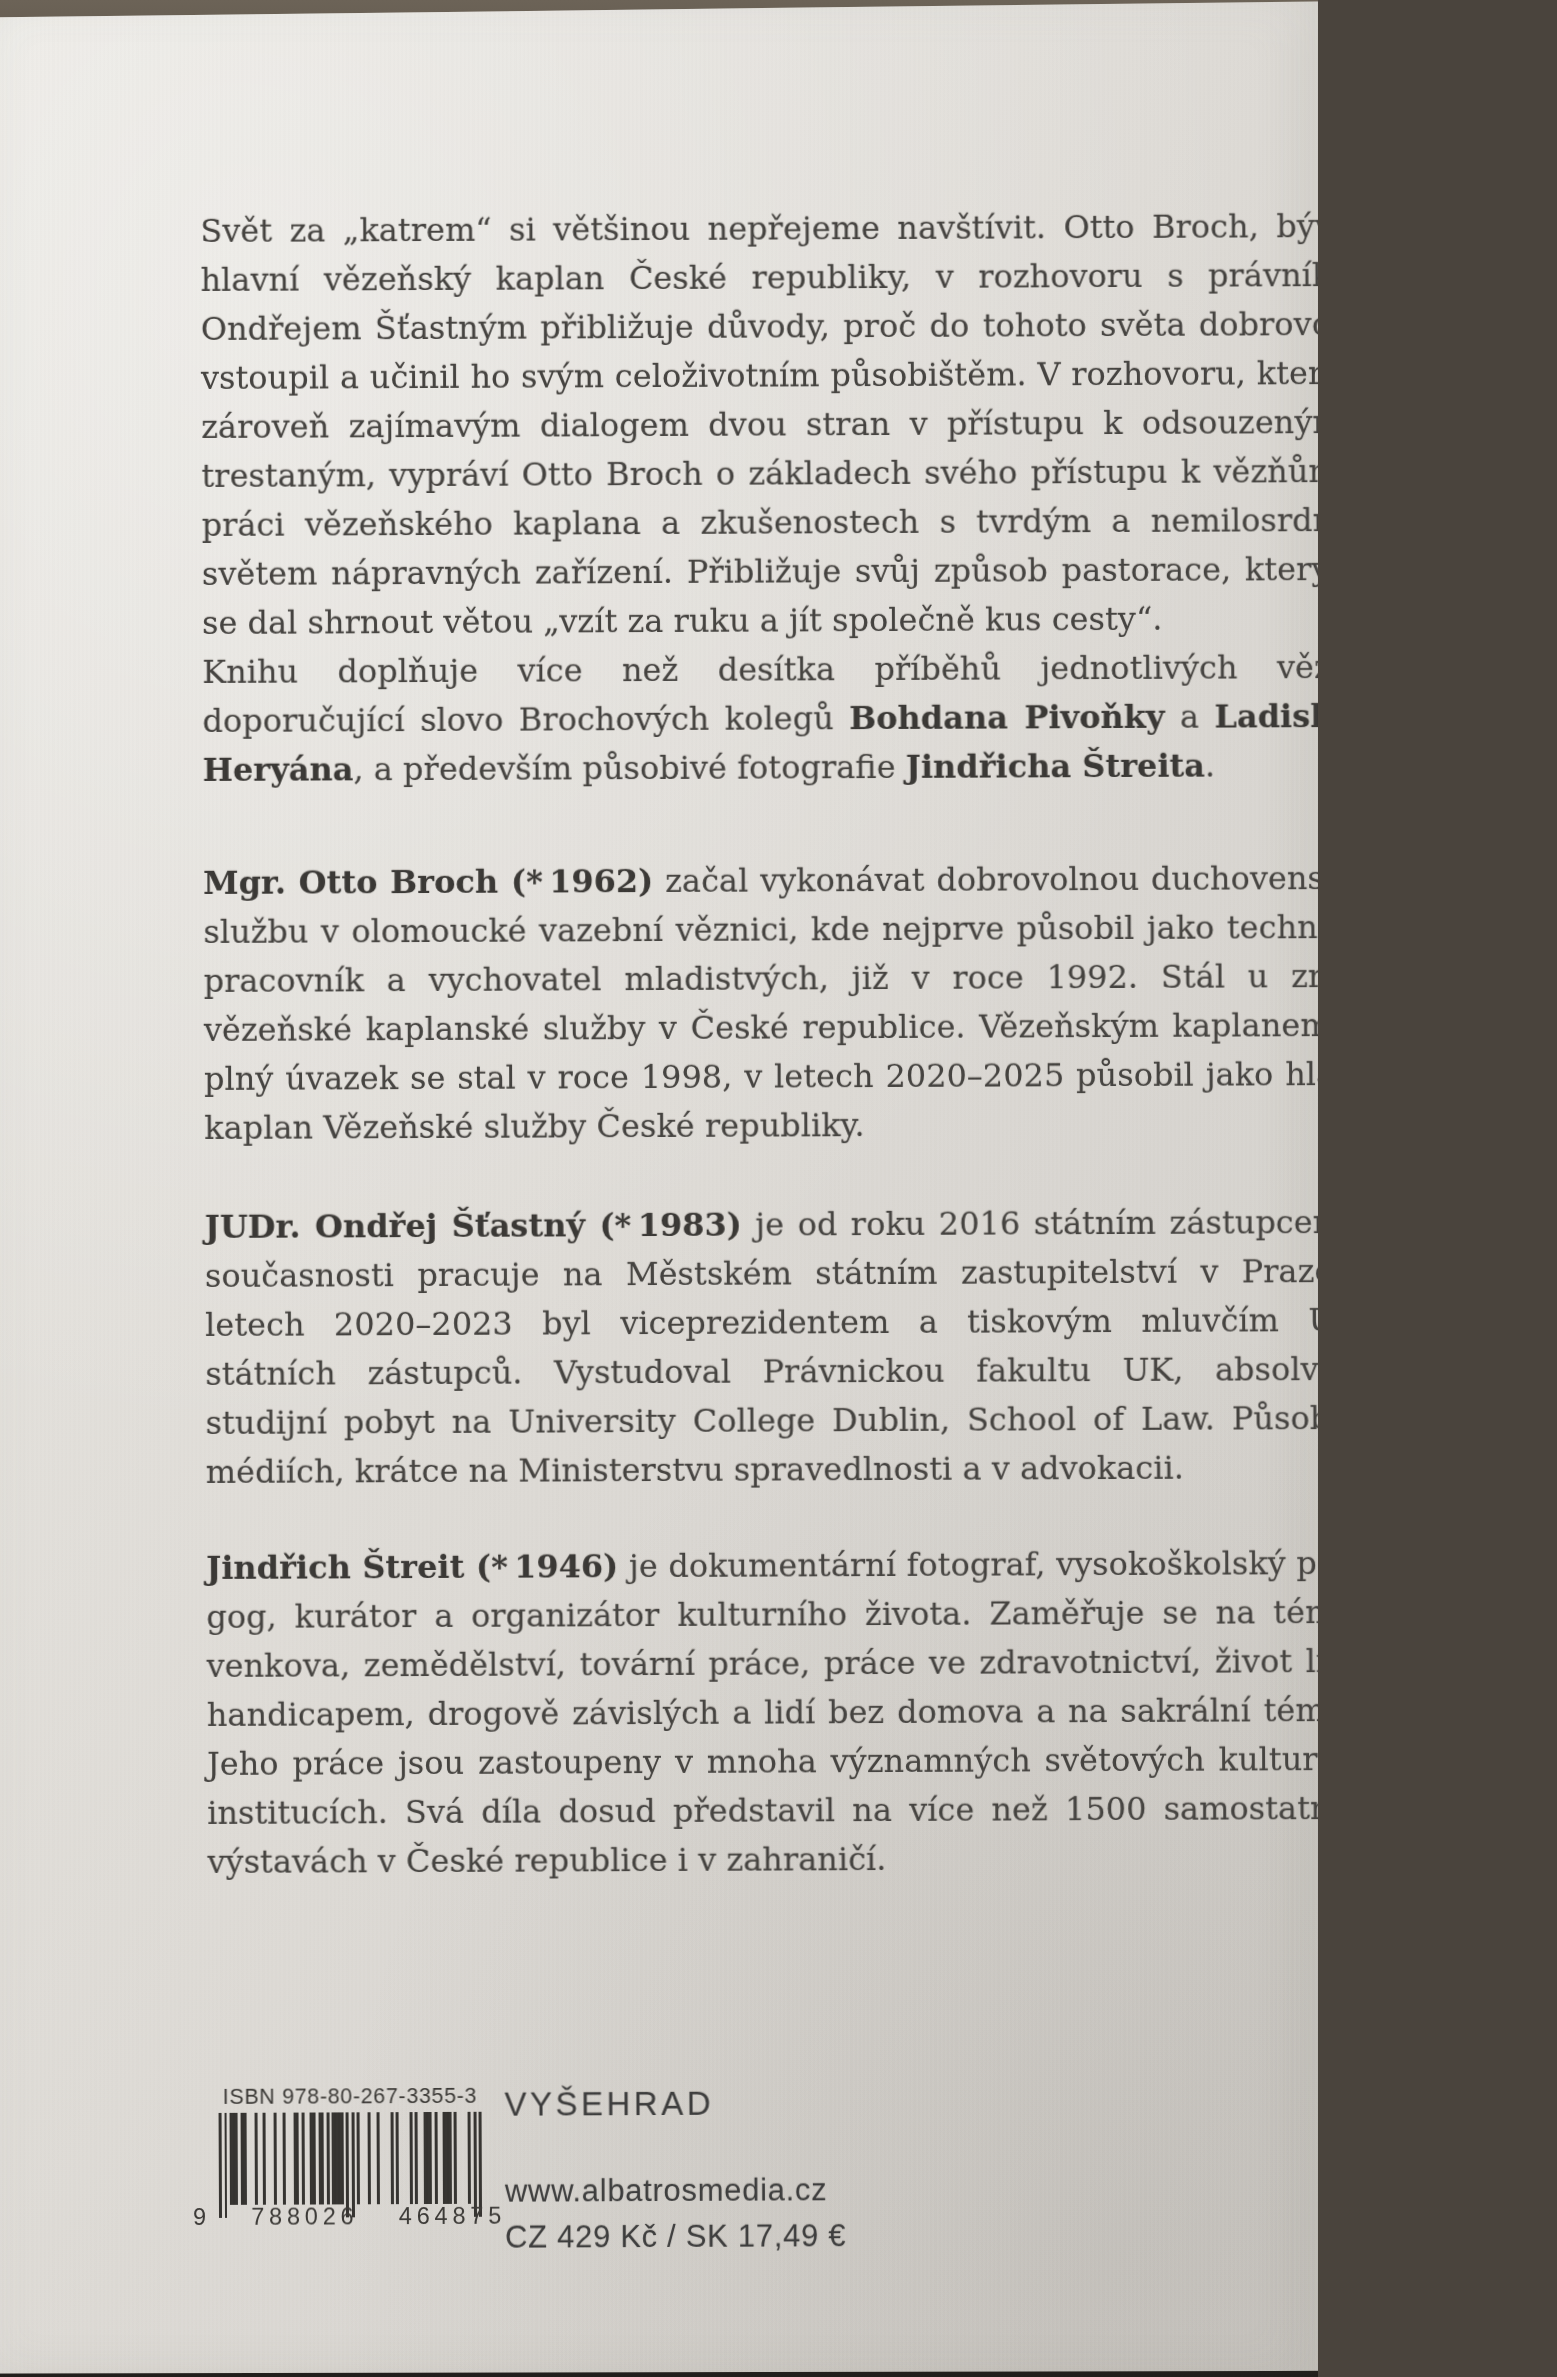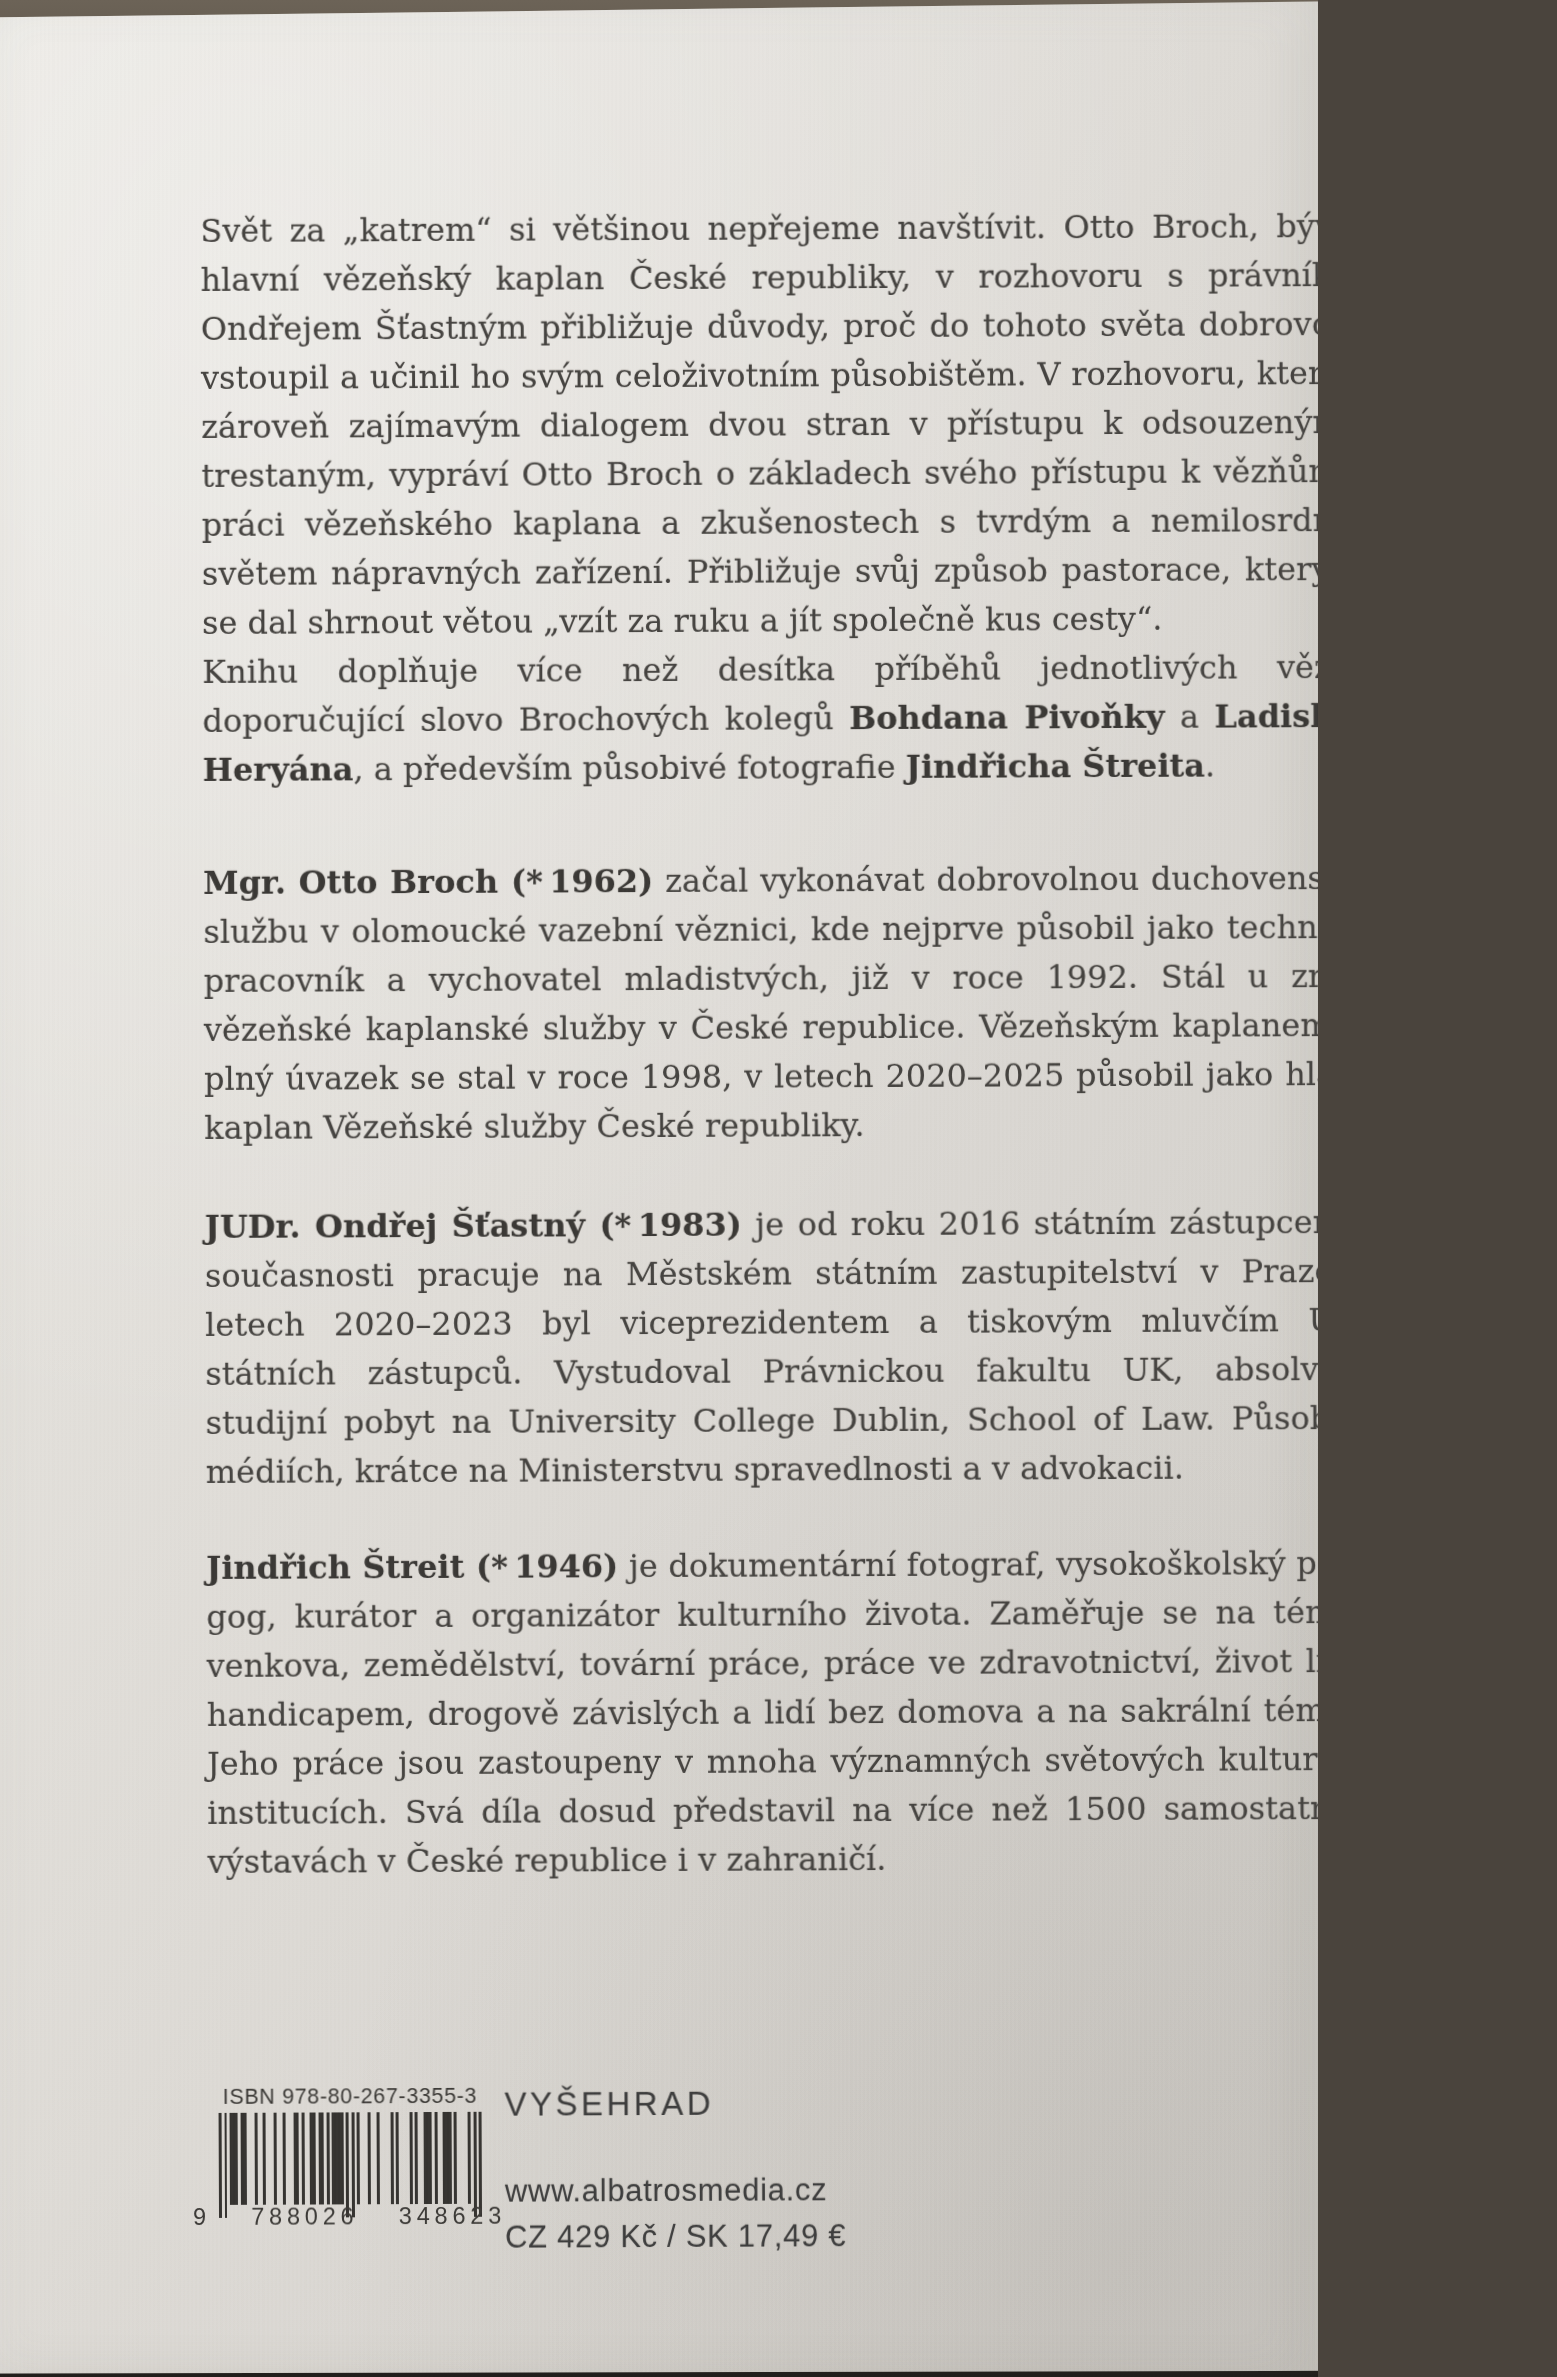--- a/index.html
+++ b/index.html
@@ -103,21 +103,21 @@
               <div class="bar" style="left: 227px;"></div>
               <div class="bar" style="left: 230px;"></div>
               <div class="bar" style="left: 235px;"></div>
               <div class="bar" style="left: 249px;"></div>
               <div class="bar guard" style="left: 255px;"></div>
               <div class="bar guard" style="left: 260px;"></div>
             </div>
           <div class="ean">
             <span>9</span>
             <span>788026</span>
-            <span>348623</span>
+            <span>464875</span>
           </div>
         </div>
         <div class="pub-block">
           <div class="vysehrad">VYŠEHRAD</div>
           <div class="website">www.albatrosmedia.cz</div>
           <div class="price">CZ 429 Kč / SK 17,49 €</div>
         </div>
       </div>
 
     </div>

